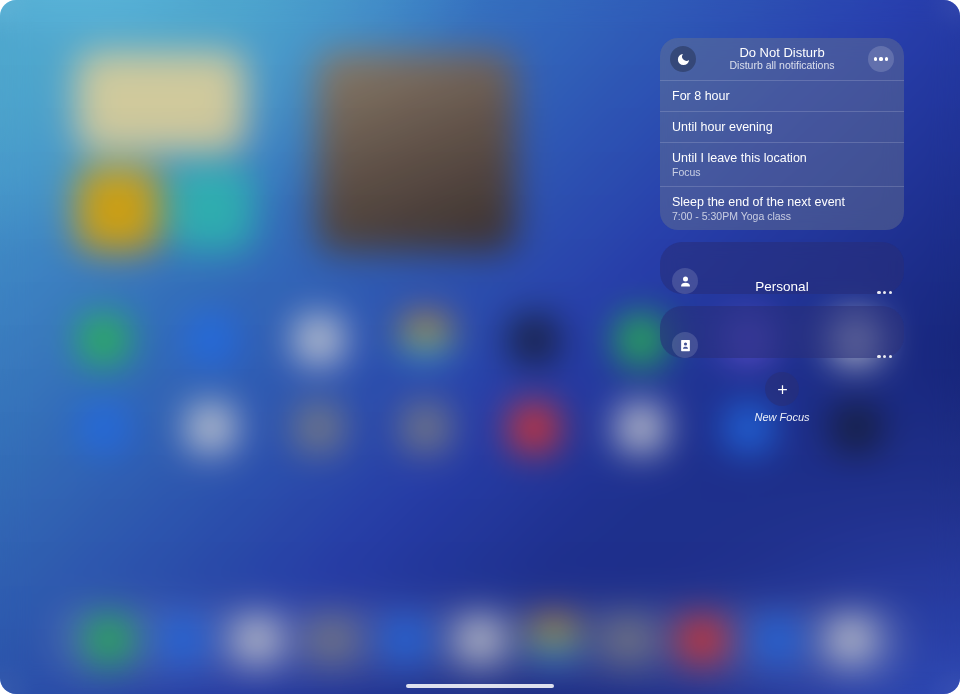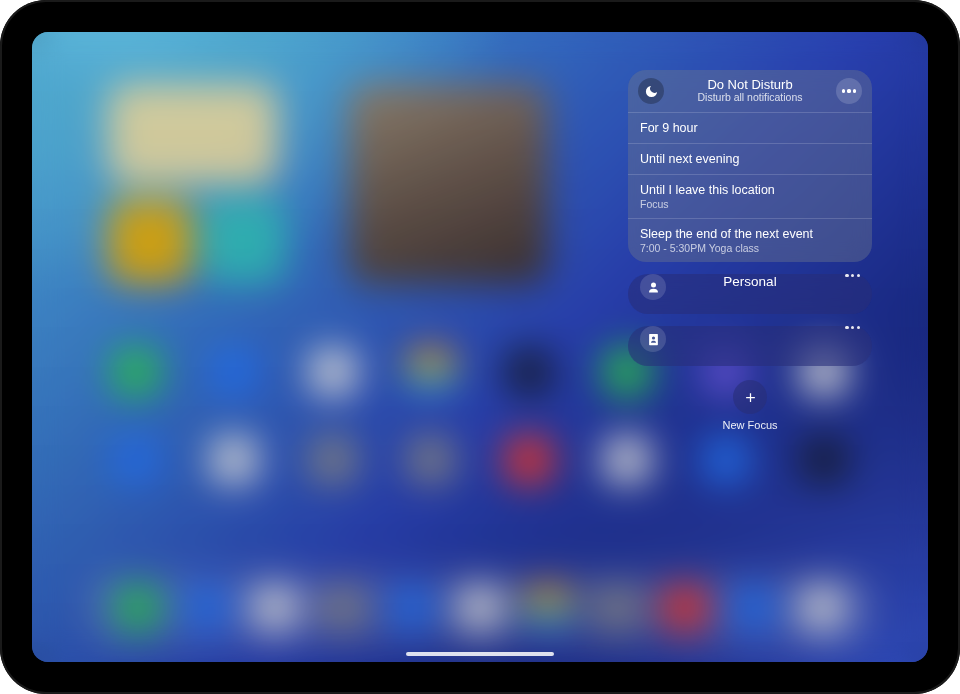--- a/index.html
+++ b/index.html
@@ -3,21 +3,20 @@
 <meta charset="utf-8">
 <style>
   * { margin: 0; padding: 0; box-sizing: border-box; }
   html, body { width: 960px; height: 694px; overflow: hidden; font-family: -apple-system, "Helvetica Neue", Arial, sans-serif; }
 
   
   .frame {
     position: absolute; inset: 0;
     background: #000;
     border-radius: 46px;
-    padding: 32px;
     box-shadow: inset 0 0 0 2px #1a1a1a;
   }
   .screen {
     position: relative;
     width: 100%; height: 100%;
     border-radius: 16px;
     overflow: hidden;
     background:
       radial-gradient(900px 700px at 8% -10%, #6ecff6 0%, #56b6e0 18%, rgba(86,182,224,0) 46%),
       radial-gradient(800px 700px at 100% 110%, #3a5de0 0%, #2a3fae 30%, rgba(42,63,174,0) 60%),
@@ -101,25 +100,25 @@
     padding: 8px 12px;
     border-bottom: 1px solid rgba(255,255,255,0.16);
     display: flex; flex-direction: column; gap: 1px;
   }
   .dnd-row:last-child { border-bottom: none; }
   .dnd-row .primary { font-size: 12.5px; }
   .dnd-row .secondary { font-size: 10.5px; opacity: 0.7; }
   .dnd-settings { text-align: center; padding: 8px 0; font-size: 12.5px; }
 
   .focus-pill {
-    height: 40px;
+    height: 52px;
     border-radius: 22px;
     background: rgba(40,46,120,0.55);
     backdrop-filter: blur(8px);
-    display: flex; align-items: flex-start;
+    display: flex; align-items: flex-end;
     color: #fff;
     padding: 0 12px;
     position: relative;
   }
   .focus-pill .ficon {
     width: 26px; height: 26px; border-radius: 50%;
     background: rgba(255,255,255,0.14);
     display: flex; align-items: center; justify-content: center;
   }
   .focus-pill .ficon svg { width: 15px; height: 15px; fill: #fff; }
@@ -135,21 +134,21 @@
   }
   .focus-pill .more span { width:3.2px; height:3.2px; border-radius:50%; background:#fff; }
 
   .newfocus { display:flex; flex-direction:column; align-items:center; gap:5px; margin-top:2px; }
   .plus-btn {
     width: 34px; height: 34px; border-radius: 50%;
     background: rgba(40,46,120,0.60);
     display:flex; align-items:center; justify-content:center;
   }
   .plus-btn svg { width:15px; height:15px; stroke:#fff; stroke-width:2; }
-  .newfocus .cap { color:#fff; font-size:11px; opacity:0.92; }
+  .newfocus .cap { color:#fff; font-size:11px; opacity:0.92;font-style:italic; }
 
 </style>
 </head>
 <body>
 
 <div class="frame">
   <div class="screen">
 
     <div class="bg">
       <div class="widget w-notes"></div>
@@ -207,24 +206,24 @@
             <div class="t2">Disturb all notifications</div>
           </div>
           <div class="dots-btn">
             <span></span>
               <span></span>
               <span></span>
           </div>
         </div>
 
         <div class="dnd-row">
-          <div class="primary">For 9 hour</div>
-        </div>
-        <div class="dnd-row">
-          <div class="primary">Until next evening</div>
+          <div class="primary">For 8 hour</div>
+        </div>
+        <div class="dnd-row">
+          <div class="primary">Until hour evening</div>
         </div>
         <div class="dnd-row">
           <div class="primary">Until I leave this location</div>
           <div class="secondary">Focus</div>
         </div>
         <div class="dnd-row">
           <div class="primary">Sleep the end of the next event</div>
           <div class="secondary">7:00 - 5:30PM Yoga class</div>
         </div>
       </div>

